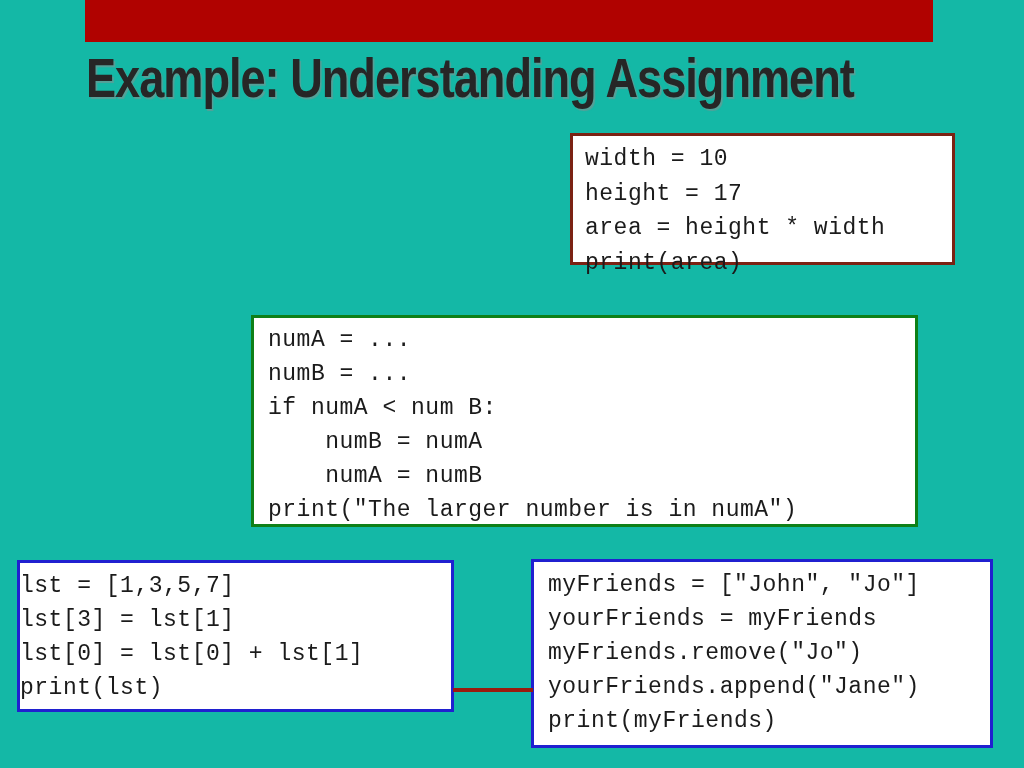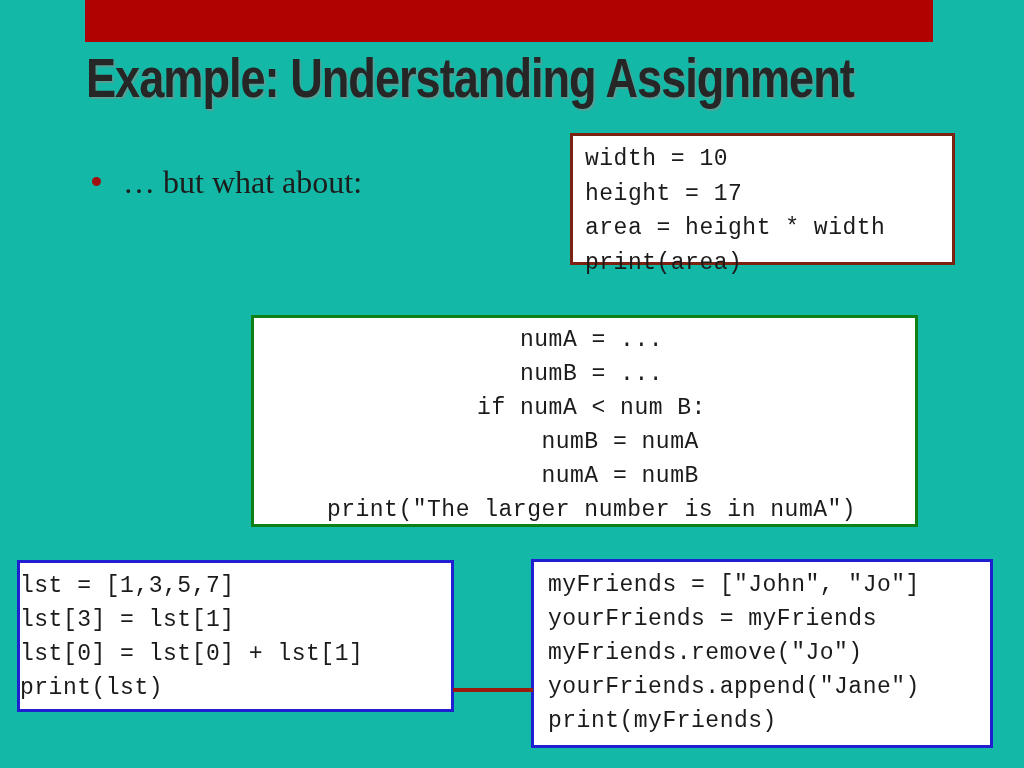--- a/index.html
+++ b/index.html
@@ -108,21 +108,20 @@
     top: 315px;
     width: 667px;
     height: 212px;
     border: 3px solid #0e8018;
   }
   #box-green .code-text {
     font-size: 23px;
     line-height: 34px;
     padding: 5px 0 0 14px;
     letter-spacing: 0.5px;
-    text-align: center;
   }
 
   #box-blue-left {
     left: 17px;
     top: 560px;
     width: 437px;
     height: 152px;
     border: 3px solid #2020d0;
   }
   #box-blue-left .code-text {
@@ -159,24 +158,20 @@
 </head>
 <body>
 
 <div id="slide">
 
   <div id="header-bar"></div>
 
   <div id="slide-title">Example: Understanding Assignment</div>
 
   <div id="bullet-list">
-    <div class="bullet-row">
-      <span class="bullet-dot"></span>
-      <span class="bullet-text">… but what about:</span>
-    </div>
   </div>
 
   <div class="code-box" id="box-red">
     <pre class="code-text">width = 10
 height = 17
 area = height * width
 print(area)</pre>
   </div>
 
   <div class="code-box" id="box-green">

